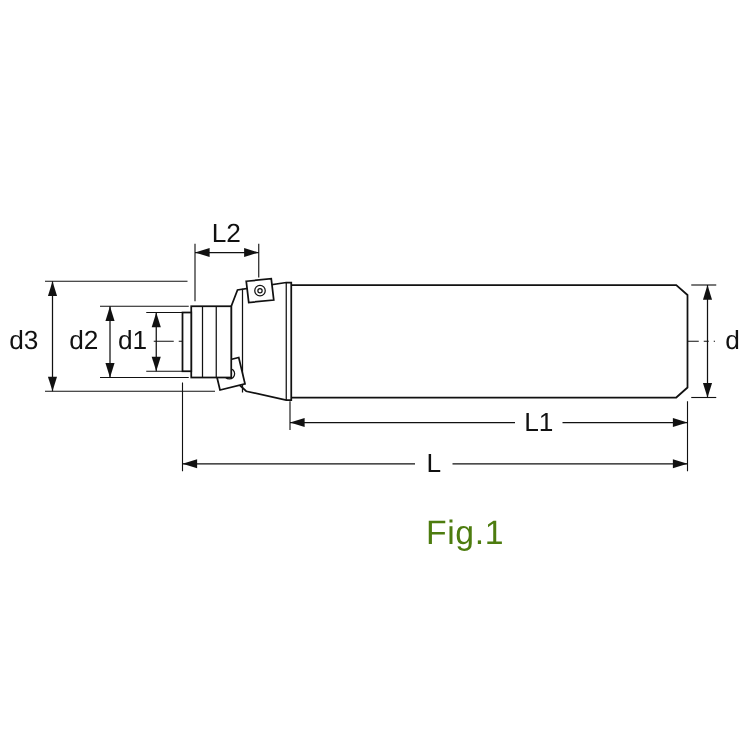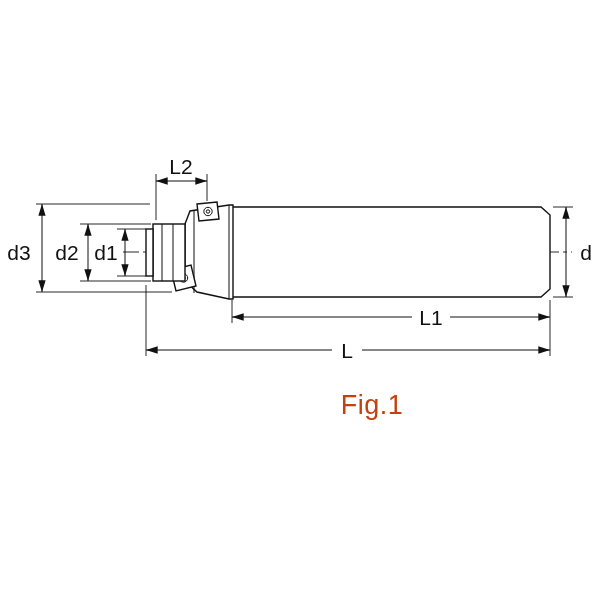--- a/index.html
+++ b/index.html
@@ -1,29 +1,29 @@
 <!DOCTYPE html>
 <html><head>
 <meta charset="utf-8">
 <style>
   html,body{margin:0;padding:0;background:#fff;}
   .page{
     position:relative;width:600px;height:528px;background:#fff;
-    font-family:"Liberation Sans","DejaVu Sans",sans-serif;color:#111;overflow:hidden;
+    font-family:"Liberation Sans","DejaVu Sans",sans-serif;color:#111;overflow:hidden;margin-top:21px;
   }
   svg.drawing{position:absolute;left:0;top:0;}
   svg text{font-family:"Liberation Sans","DejaVu Sans",sans-serif;font-size:21px;fill:#111;}
   .dim-text{text-anchor:middle;dominant-baseline:central;}
   .outline{fill:#fff;stroke:#111;stroke-width:1.4;}
   .detail{fill:none;stroke:#111;stroke-width:1;}
   .dim{stroke:#111;stroke-width:1;fill:none;}
   .ext{stroke:#111;stroke-width:0.9;fill:none;}
   .center{stroke:#111;stroke-width:0.9;stroke-dasharray:16 4 4 4;fill:none;}
   .fig-caption{position:absolute;top:390px;left:372px;transform:translateX(-50%);
-    font-size:27px;letter-spacing:0.5px;color:#c2410c;}
+    font-size:27px;letter-spacing:0.5px;color:#4d7c0f;}
   .notes{position:absolute;top:556px;left:0;width:600px;text-align:center;
     font-size:22px;line-height:29px;color:#111;}
 </style>
 </head>
 <body>
 
 <div class="page">
 
   <svg class="drawing" width="600" height="430" viewBox="0 0 600 430">
     <defs>

